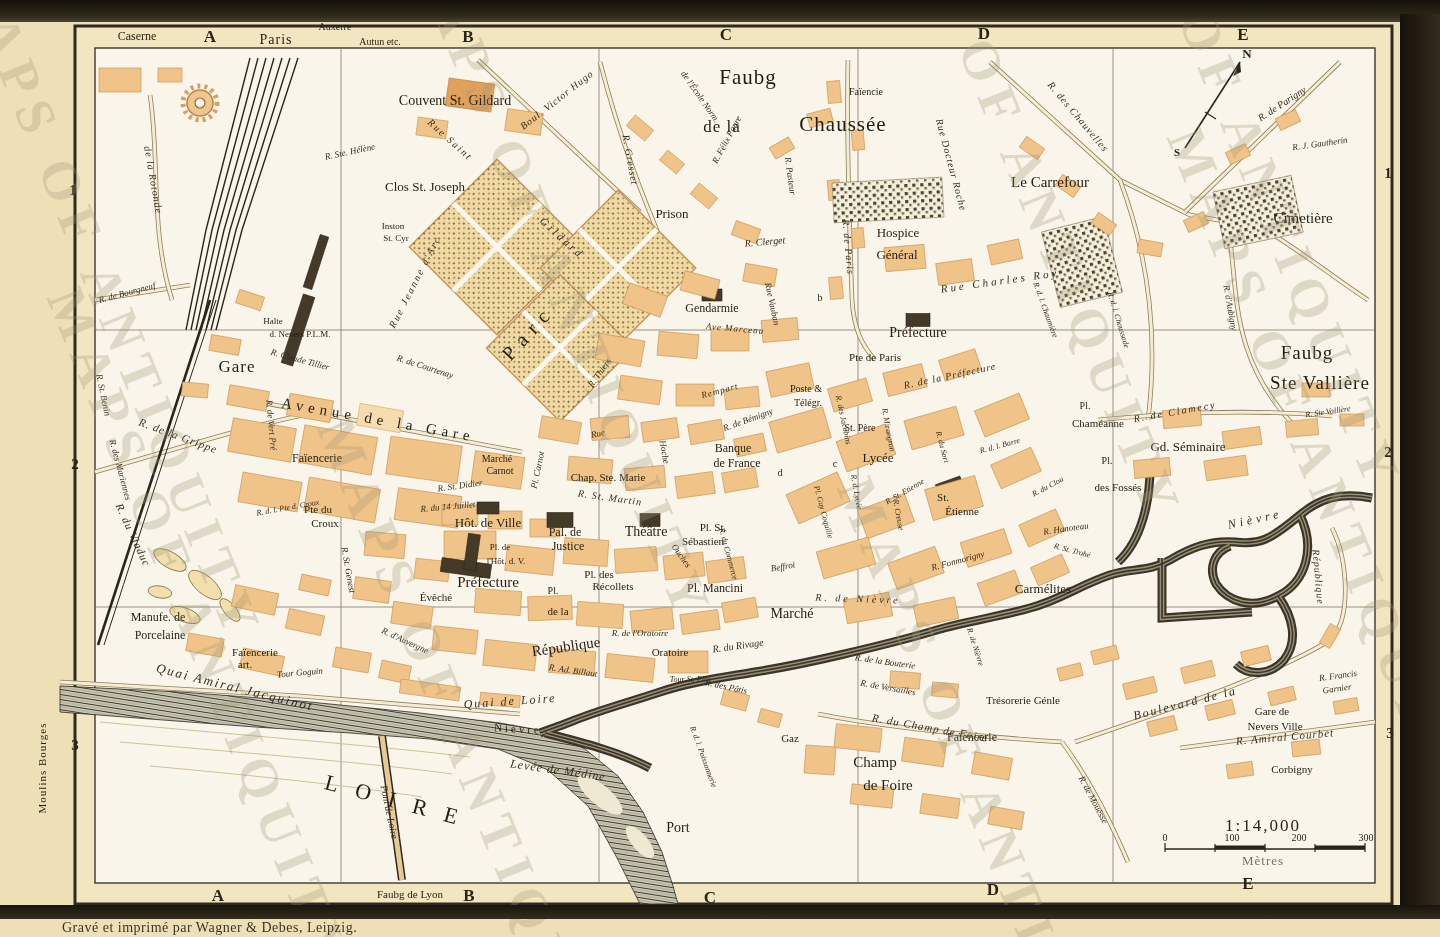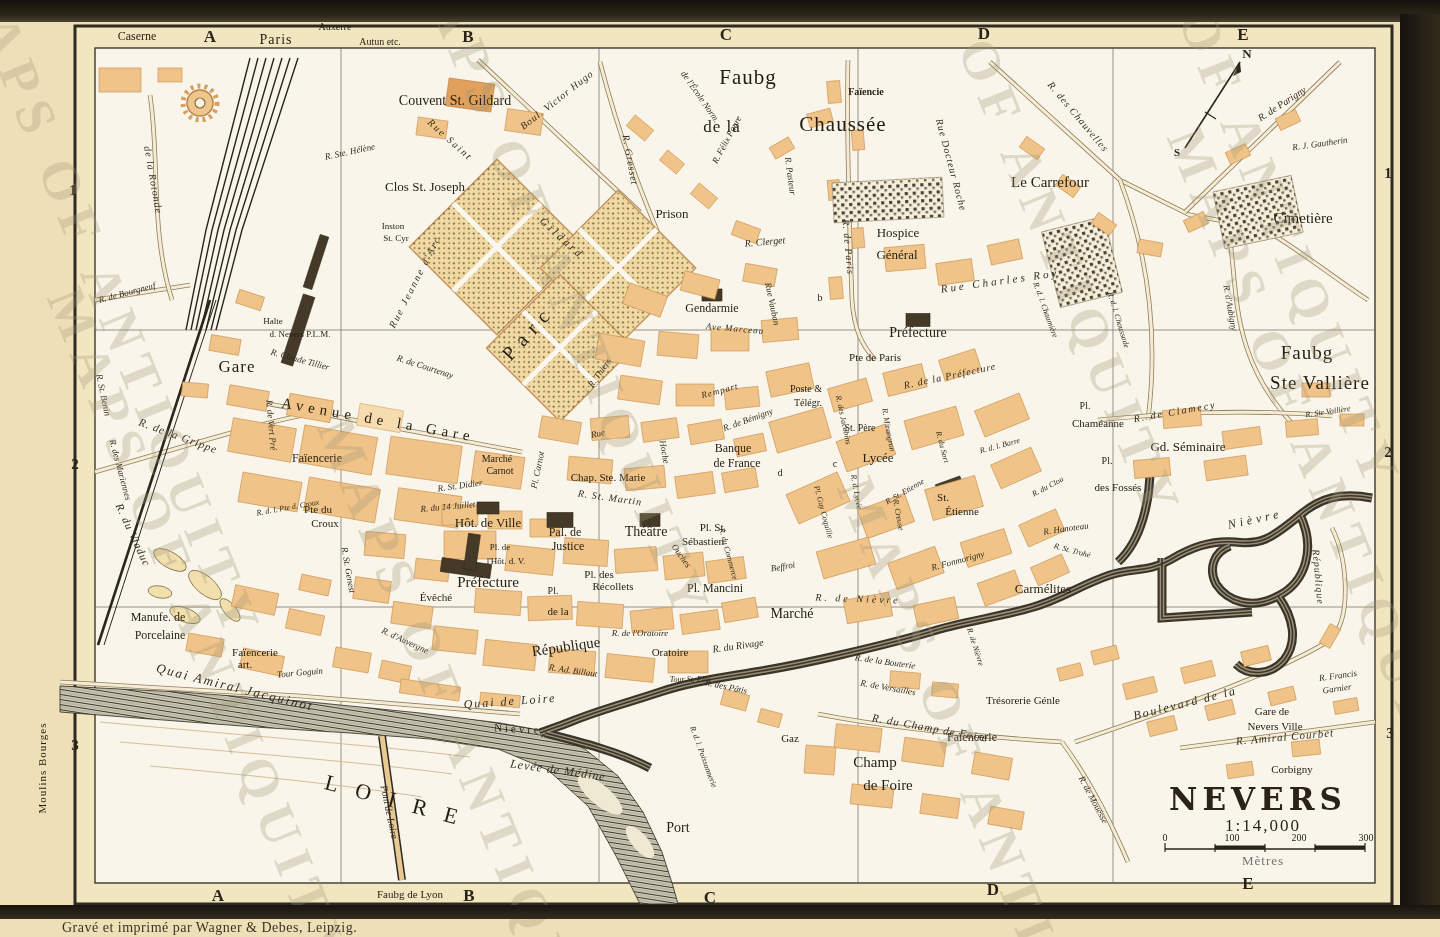--- a/index.html
+++ b/index.html
@@ -405,21 +405,21 @@
       <div class="lb st" style="left: 415px; top: 282px; font-size: 10px; letter-spacing: 2px; transform: translate(-50%, -50%) rotate(-63deg);">Rue Jeanne d'Arc</div>
       <div class="lb p" style="left: 528px; top: 332px; font-size: 20px; letter-spacing: 8px; transform: translate(-50%, -50%) rotate(-48deg);">Parc</div>
       <div class="lb st" style="left: 557px; top: 100px; font-size: 10px; letter-spacing: 1px; transform: translate(-50%, -50%) rotate(-38deg);">Boul. Victor Hugo</div>
       <div class="lb st" style="left: 630px; top: 160px; font-size: 10px; letter-spacing: 1px; transform: translate(-50%, -50%) rotate(80deg);">R. Gresset</div>
       <div class="lb st" style="left: 700px; top: 97px; font-size: 9px; letter-spacing: 0px; transform: translate(-50%, -50%) rotate(55deg);">de l'École Norm.</div>
       <div class="lb st" style="left: 727px; top: 140px; font-size: 9px; letter-spacing: 0px; transform: translate(-50%, -50%) rotate(-62deg);">R. Félix Faure</div>
       <div class="lb st" style="left: 790px; top: 176px; font-size: 9px; letter-spacing: 0px; transform: translate(-50%, -50%) rotate(82deg);">R. Pasteur</div>
       <div class="lb p" style="left: 748px; top: 77px; font-size: 21px; letter-spacing: 1px; transform: translate(-50%, -50%) rotate(0deg);">Faubg</div>
       <div class="lb p" style="left: 722px; top: 126px; font-size: 17px; letter-spacing: 1px; transform: translate(-50%, -50%) rotate(0deg);">de la</div>
       <div class="lb p" style="left: 843px; top: 124px; font-size: 21px; letter-spacing: 1px; transform: translate(-50%, -50%) rotate(0deg);">Chaussée</div>
-      <div class="lb p" style="left: 866px; top: 92px; font-size: 10px; letter-spacing: 0px; transform: translate(-50%, -50%) rotate(0deg); font-weight: bold;">Faïencie</div>
+      <div class="lb p" style="left: 866px; top: 92px; font-size: 10px; letter-spacing: 0px; transform: translate(-50%, -50%) rotate(0deg);">Faïencie</div>
       <div class="lb p" style="left: 672px; top: 213px; font-size: 13px; letter-spacing: 0px; transform: translate(-50%, -50%) rotate(0deg);">Prison</div>
       <div class="lb st" style="left: 765px; top: 242px; font-size: 10px; letter-spacing: 0px; transform: translate(-50%, -50%) rotate(-5deg);">R. Clerget</div>
       <div class="lb st" style="left: 848px; top: 247px; font-size: 10px; letter-spacing: 1px; transform: translate(-50%, -50%) rotate(85deg);">R. de Paris</div>
       <div class="lb p" style="left: 898px; top: 232px; font-size: 13px; letter-spacing: 0px; transform: translate(-50%, -50%) rotate(0deg);">Hospice</div>
       <div class="lb p" style="left: 897px; top: 254px; font-size: 13px; letter-spacing: 0px; transform: translate(-50%, -50%) rotate(0deg);">Général</div>
       <div class="lb st" style="left: 951px; top: 165px; font-size: 10px; letter-spacing: 1px; transform: translate(-50%, -50%) rotate(75deg);">Rue Docteur Roche</div>
       <div class="lb p" style="left: 1050px; top: 182px; font-size: 15px; letter-spacing: 0px; transform: translate(-50%, -50%) rotate(0deg);">Le Carrefour</div>
       <div class="lb st" style="left: 1078px; top: 117px; font-size: 10px; letter-spacing: 1px; transform: translate(-50%, -50%) rotate(50deg);">R. des Chauvelles</div>
       <div class="lb st" style="left: 1282px; top: 104px; font-size: 10px; letter-spacing: 0px; transform: translate(-50%, -50%) rotate(-33deg);">R. de Parigny</div>
       <div class="lb st" style="left: 1320px; top: 144px; font-size: 9px; letter-spacing: 0px; transform: translate(-50%, -50%) rotate(-8deg);">R. J. Gautherin</div>
@@ -566,21 +566,20 @@
       <div class="wm" style="left: 110px; top: 300px; transform: translate(-50%, -50%) rotate(68deg);">MAPS OF ANTIQUITY</div>
       <div class="wm" style="left: 560px; top: 280px; transform: translate(-50%, -50%) rotate(68deg);">MAPS OF ANTIQUITY</div>
       <div class="wm" style="left: 1030px; top: 180px; transform: translate(-50%, -50%) rotate(68deg);">MAPS OF ANTIQUITY</div>
       <div class="wm" style="left: 1320px; top: 470px; transform: translate(-50%, -50%) rotate(68deg);">MAPS OF ANTIQUITY</div>
       <div class="wm" style="left: 470px; top: 760px; transform: translate(-50%, -50%) rotate(68deg);">MAPS OF ANTIQUITY</div>
       <div class="wm" style="left: 990px; top: 820px; transform: translate(-50%, -50%) rotate(68deg);">MAPS OF ANTIQUITY</div>
       <div class="wm" style="left: 200px; top: 630px; transform: translate(-50%, -50%) rotate(68deg);">MAPS OF ANTIQUITY</div>
       <div class="wm" style="left: 1250px; top: 150px; transform: translate(-50%, -50%) rotate(68deg);">MAPS OF ANTIQUITY</div>
     </div>
 
-  <div id="map-title">NEVERS</div>
   <div id="map-ratio">1:14,000</div>
   <div id="scale-unit">Mètres</div>
   <div id="ticks">
       <div class="tick" style="left: 1165px; top: 843px;">0</div>
       <div class="tick" style="left: 1232px; top: 843px;">100</div>
       <div class="tick" style="left: 1299px; top: 843px;">200</div>
       <div class="tick" style="left: 1366px; top: 843px;">300</div>
     </div>
 
   <div id="caption">Gravé et imprimé par Wagner &amp; Debes, Leipzig.</div>

